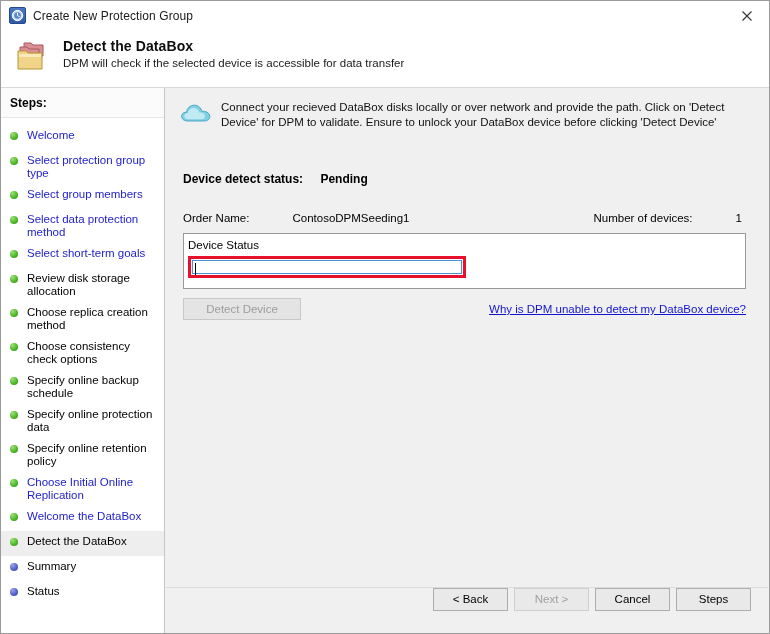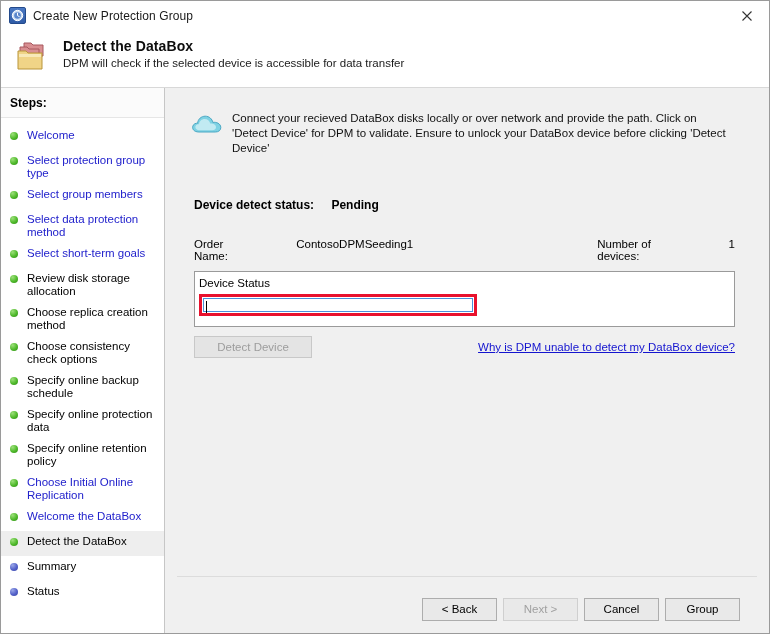--- a/index.html
+++ b/index.html
@@ -154,21 +154,21 @@
     color: #000000;
   }
   .step-label.link {
     color: #2222cc;
   }
 
   
   .content {
     flex: 1;
     background: #f0f0f0;
-    padding: 12px;
+    padding: 1px;
     position: relative;
     min-width: 0;
     display: flex;
     flex-direction: column;
   }
   .content-inner {
     flex: 1;
     padding: 8px 22px 0 9px;
     min-height: 0;
   }
@@ -302,21 +302,21 @@
   .footer-sep {
     height: 1px;
     background: #dcdcdc;
     margin: 0;
   }
   .footer {
     height: 44px;
     min-height: 44px;
     background: #f0f0f0;
     display: flex;
-    align-items: flex-end;
+    align-items: flex-start;
     justify-content: flex-end;
     padding-right: 17px;
     box-sizing: border-box;
   }
   .btn {
     width: 75px;
     height: 23px;
     margin-left: 6px;
     background: #e9e9e9;
     border: 1px solid #adadad;
@@ -500,18 +500,18 @@
           <span class="help-link">Why is DPM unable to detect my DataBox device?</span>
         </div>
 
       </div>
 
       <div class="footer-sep"></div>
       <div class="footer">
         <div class="btn">&lt; Back</div>
         <div class="btn disabled">Next &gt;</div>
         <div class="btn">Cancel</div>
-        <div class="btn">Group</div>
+        <div class="btn">Steps</div>
       </div>
 
     </div>
   </div>
 </div>
 
 </body></html>

